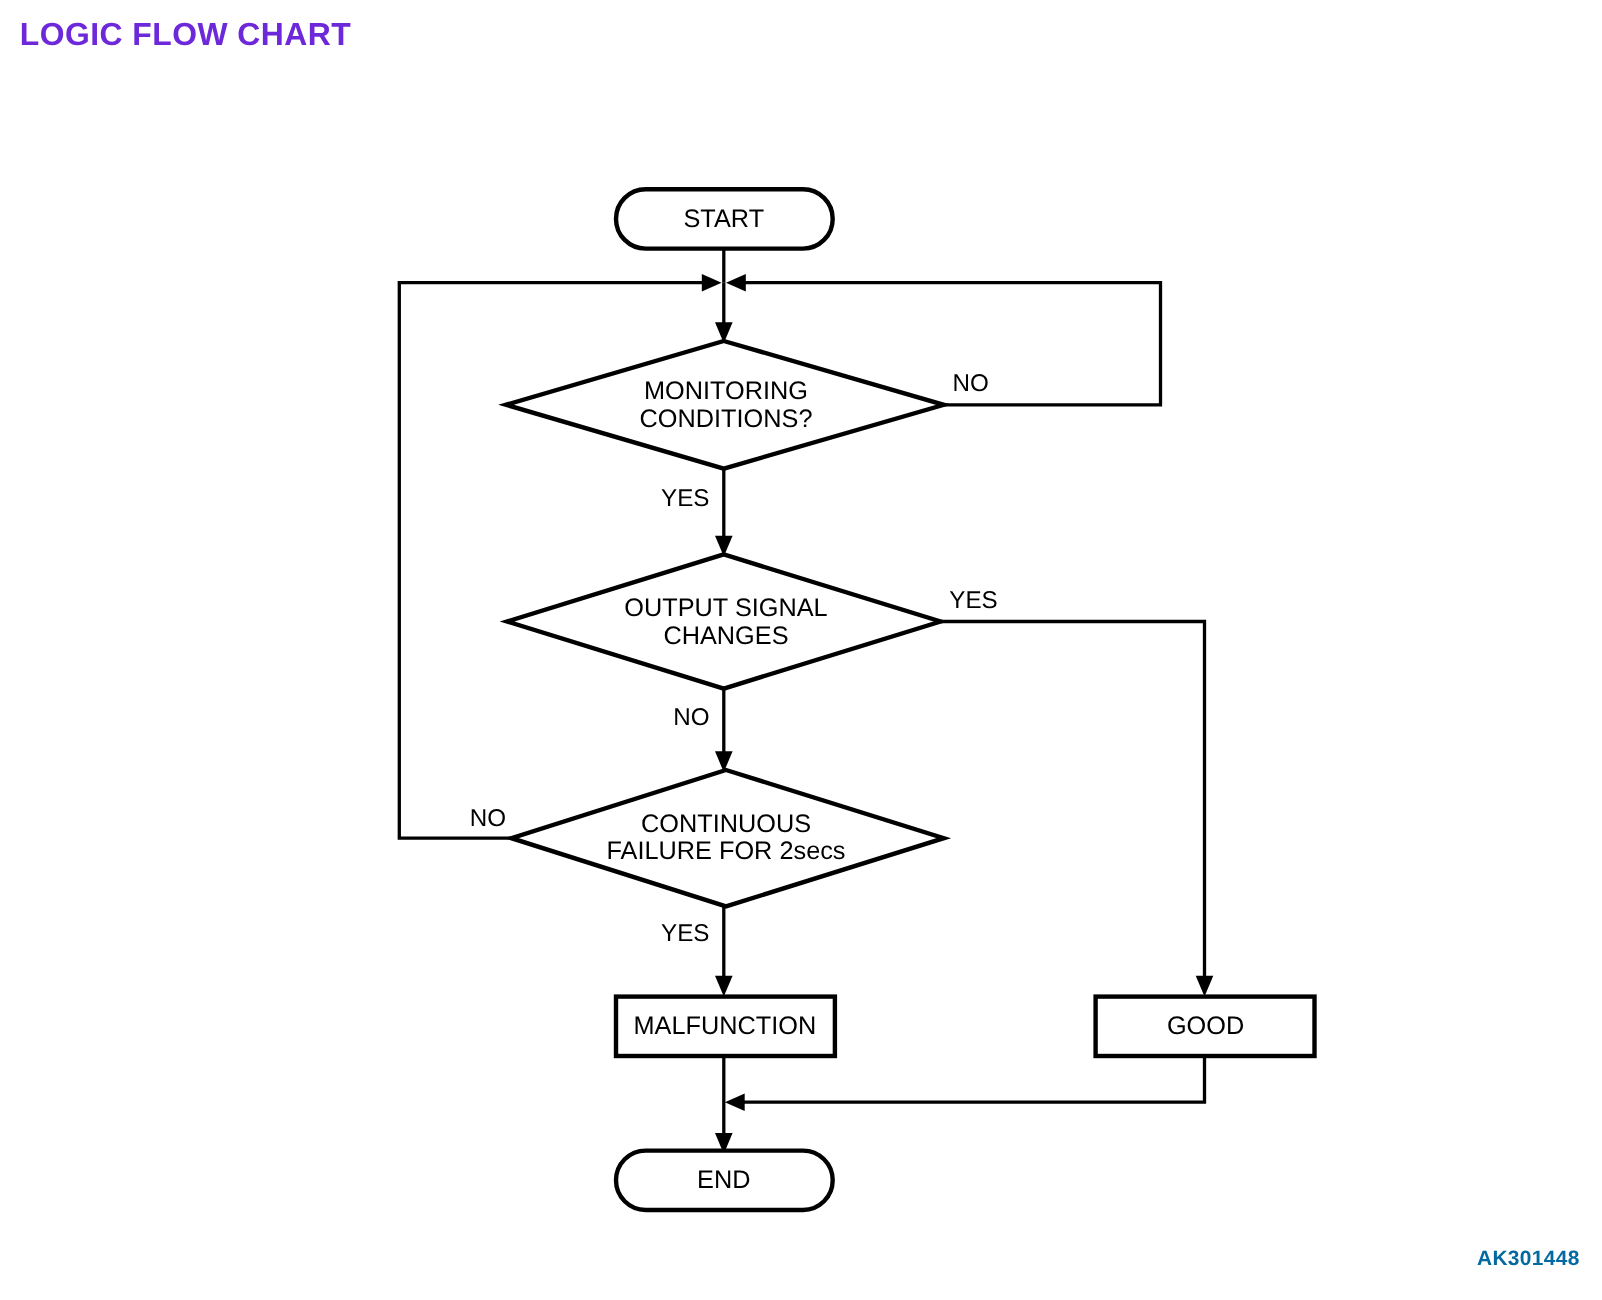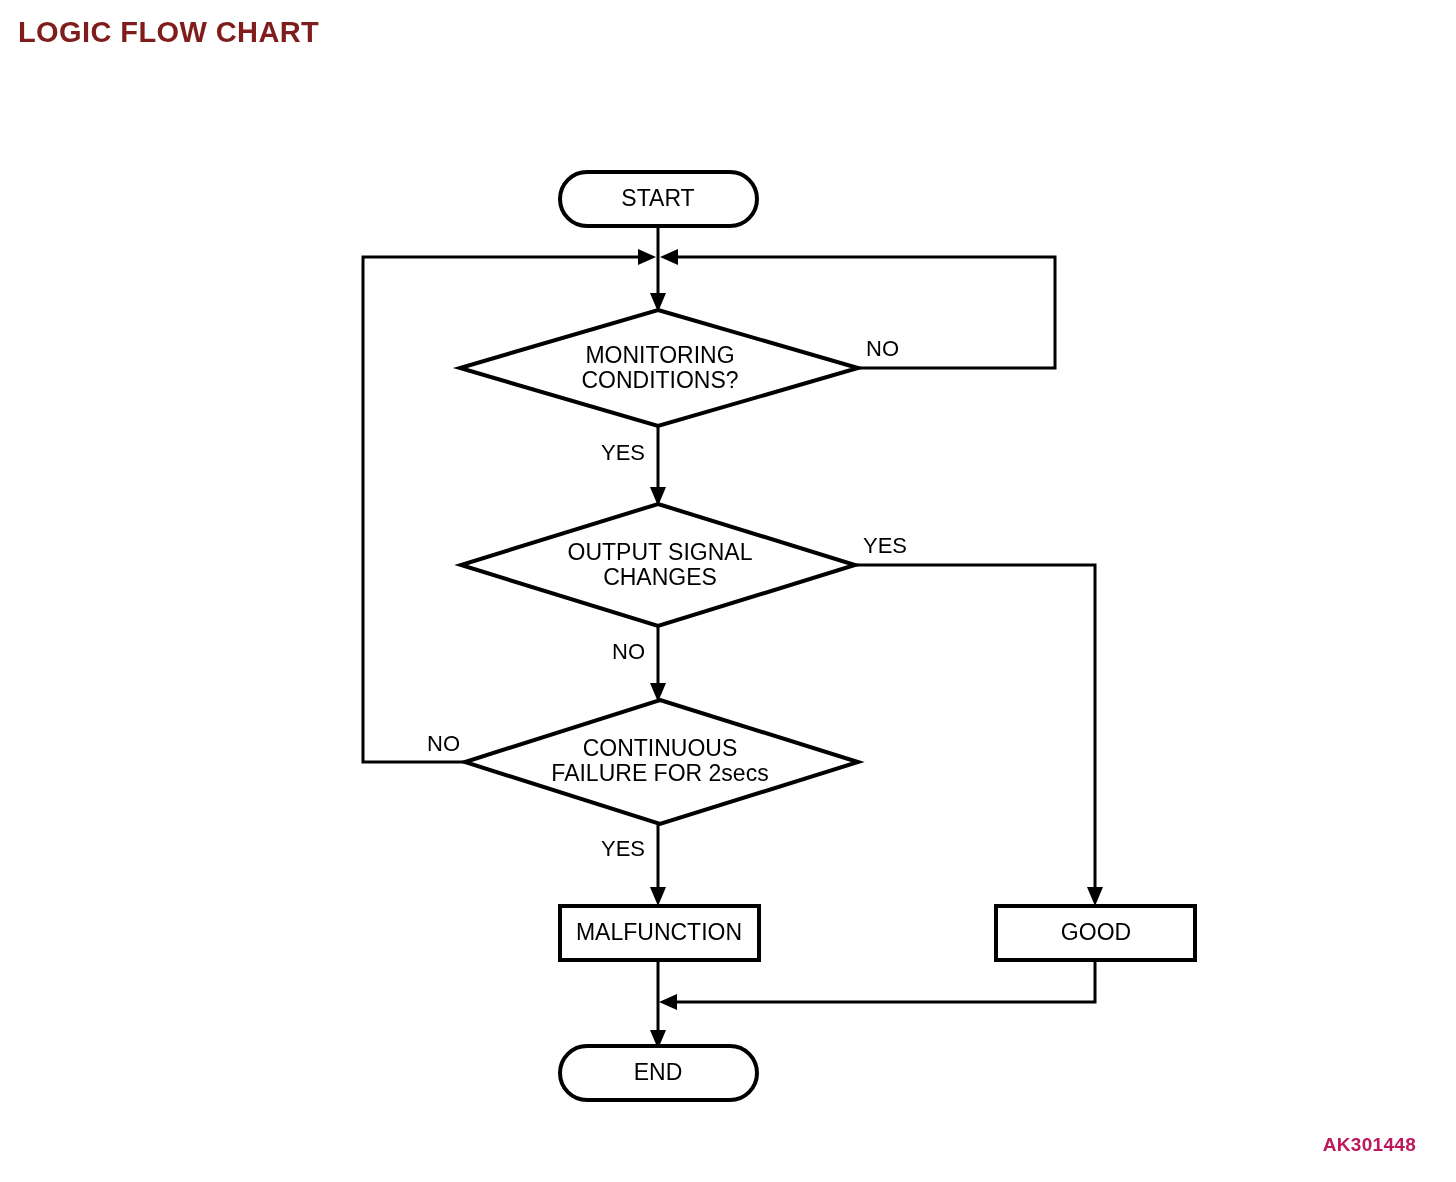--- a/index.html
+++ b/index.html
@@ -14,30 +14,30 @@
     font-family: "Liberation Sans", sans-serif;
     overflow: hidden;
   }
   #page-title {
     position: absolute;
     left: 18px;
     top: 16px;
     font-size: 29px;
     font-weight: bold;
     letter-spacing: 0.4px;
-    color: #7f1d1d;
+    color: #6d28d9;
     white-space: nowrap;
   }
   #drawing-code {
     position: absolute;
-    right: 40px;
+    right: 20px;
     bottom: 26px;
     font-size: 19px;
     font-weight: bold;
-    color: #be185d;
+    color: #0369a1;
     letter-spacing: 0.3px;
   }
   #flow-svg {
     position: absolute;
     left: 0;
     top: 0;
   }
   .shape-stroke {
     fill: #ffffff;
     stroke: #000000;

